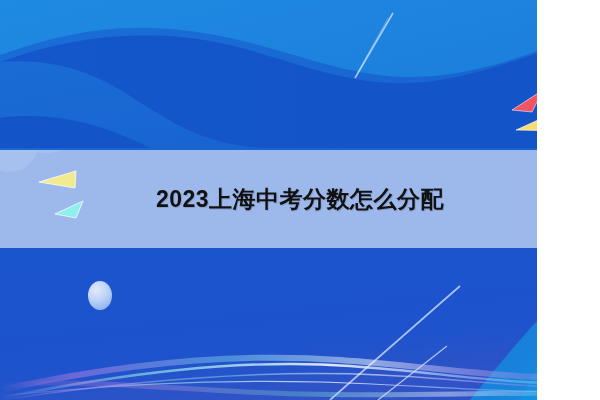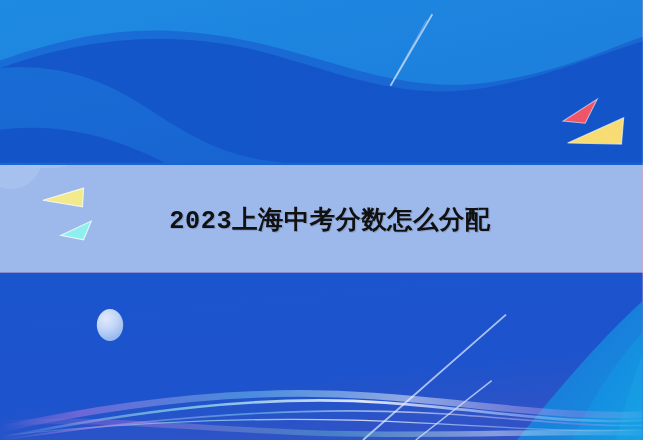--- a/index.html
+++ b/index.html
@@ -2,25 +2,25 @@
 <html><head>
 <meta charset="utf-8">
 <style>
   html, body {
     margin: 0;
     padding: 0;
     background: #ffffff;
   }
   #banner {
     position: relative;
-    width: 584px;
+    width: 537px;
     height: 400px;
     overflow: hidden;
-    font-family: Liberation Mono, monospace;
-    background: #be185d;
+    font-family: Liberation Sans, sans-serif;
+    background: #000000;
   }
 
   
   .top-section {
     position: absolute;
     left: 0;
     top: 0;
     width: 600px;
     height: 150px;
     overflow: hidden;

